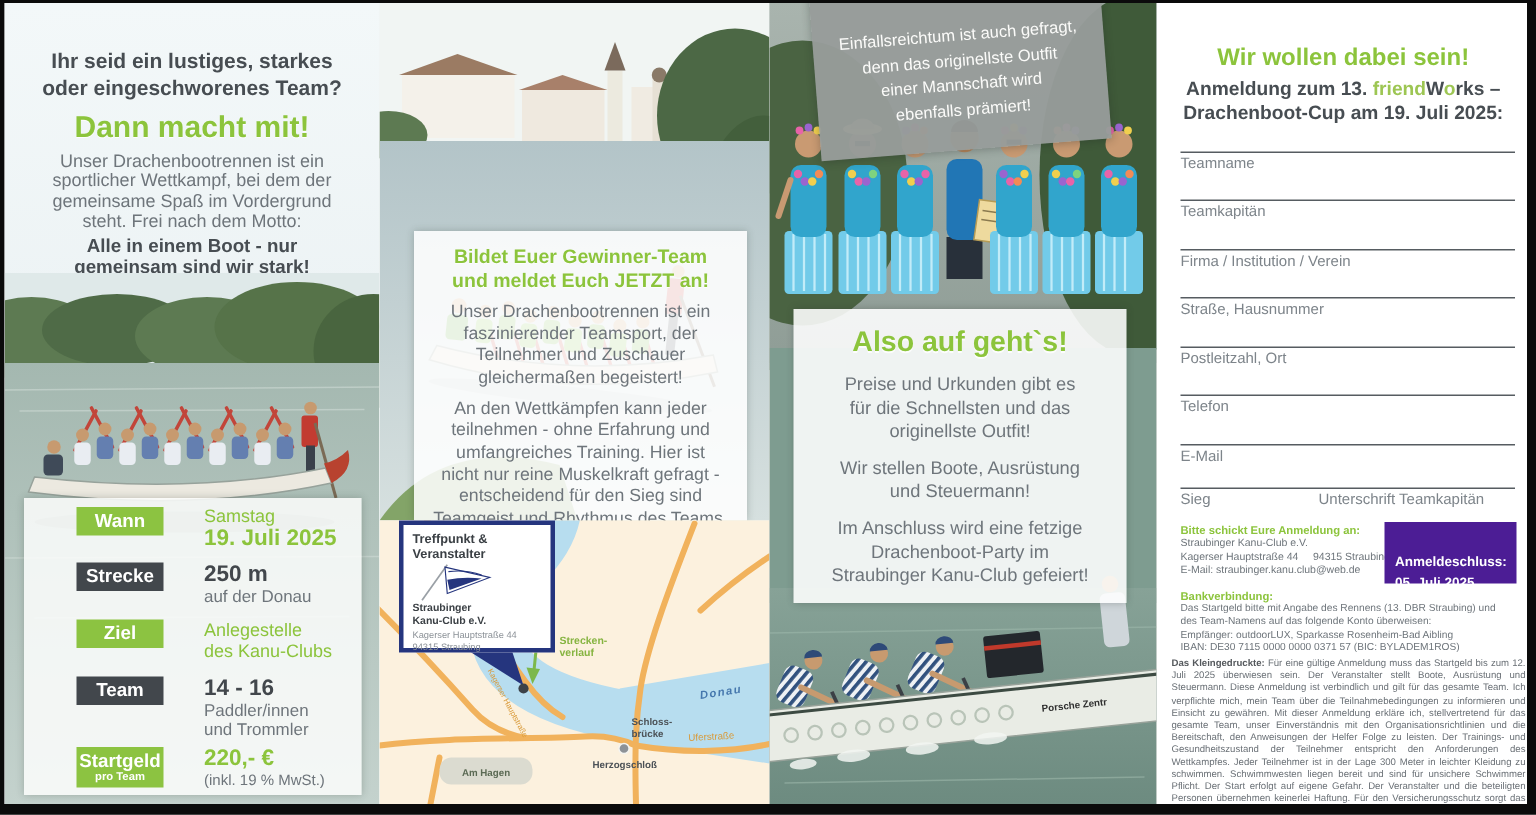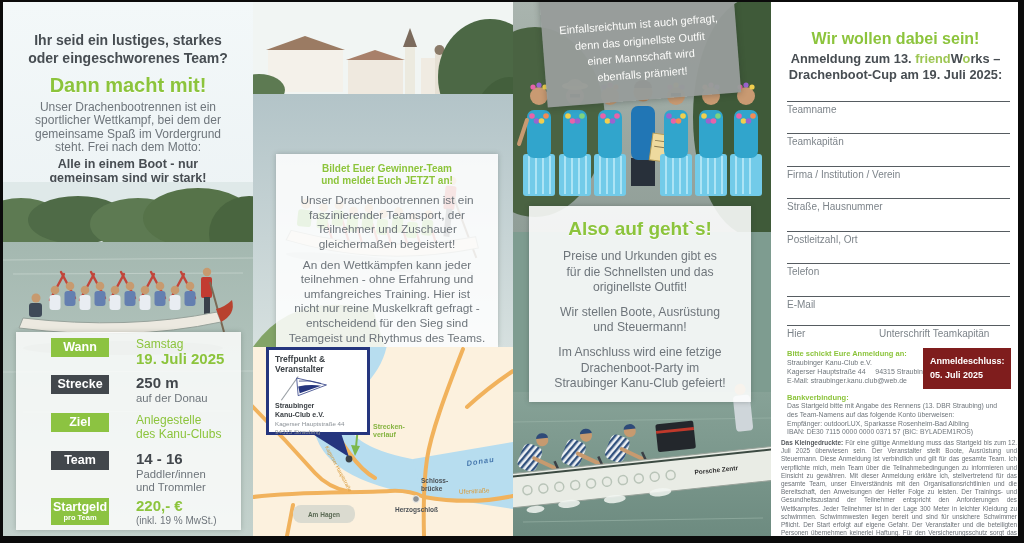--- a/index.html
+++ b/index.html
@@ -35,21 +35,21 @@
   .vg-big{color:#8cc43c;font-size:15px;font-weight:bold;}
   .vd-big{color:#42474c;font-size:15px;font-weight:bold;}
   .vgy{color:#6e757b;font-size:11.3px;line-height:1.2;}
   .vgy-sm{color:#6e757b;font-size:10px;}
 
   
   .p2{left:250px;width:260px;background:#e9efee;}
   .photo2{position:absolute;left:0;top:0;width:260px;height:345px;}
   .card2{position:absolute;left:23px;top:152px;width:222px;height:193px;background:rgba(255,255,255,.87);
          box-shadow:0 0 5px rgba(40,50,45,.25);padding:9px 4px;}
-  .card2 h3{margin:0 0 6px 0;font-size:10px;font-weight:bold;color:#8cc43c;line-height:1.2;
+  .card2 h3{margin:0 0 6px 0;font-size:13px;font-weight:bold;color:#8cc43c;line-height:1.2;
             text-shadow:0 1px 0 rgba(255,255,255,.8);}
   .card2 p{margin:0 0 6px 0;font-size:11.8px;color:#6e757b;line-height:1.24;}
   .map{position:absolute;left:0;top:345px;width:260px;height:189px;background:#fcf1de;}
   .mapsvg{position:absolute;left:0;top:0;width:260px;height:189px;}
   .mt-green{fill:#86b441;font-weight:bold;font-size:7px;}
   .mt-blue{fill:#4577ad;font-weight:bold;font-style:italic;font-size:7.5px;letter-spacing:1px;}
   .mt-dark{fill:#4c5257;font-weight:bold;font-size:6.5px;}
   .mt-orange{fill:#d99a39;font-size:6.5px;}
   .mt-orange-sm{fill:#d99a39;font-size:5.2px;}
   .mt-hagen{fill:#5b6a54;font-weight:bold;font-size:6.5px;}
@@ -77,22 +77,22 @@
   .p4 .headline{position:absolute;top:28px;left:0;width:245px;font-size:16px;font-weight:bold;color:#8cc43c;}
   .p4 .sub{position:absolute;top:49px;left:0;width:245px;font-size:12.8px;font-weight:bold;color:#474d52;line-height:1.25;}
   .gr{color:#9dc653;}
   .form{position:absolute;left:14px;top:0;width:223px;}
   .frow{position:absolute;left:0;width:223px;}
   .fline{border-top:1px solid #565c61;height:0;}
   .flabel{padding-top:2px;font-size:10px;color:#7d848a;}
   .flabel2{position:absolute;left:92px;top:0;padding-top:3px;font-size:10px;color:#7d848a;}
   .send-h{position:absolute;left:14px;top:347px;font-size:7.5px;font-weight:bold;color:#8cc43c;}
   .send-t{position:absolute;left:14px;top:356px;width:140px;font-size:7px;color:#6e757b;line-height:1.32;}
-  .deadline{position:absolute;left:150px;top:346px;width:88px;height:41px;background:#7f1d1d;color:#fff;
-            font-size:9px;font-weight:bold;line-height:1.55;padding:7px 7px;}
+  .deadline{position:absolute;left:150px;top:346px;width:88px;height:41px;background:#4c1d95;color:#fff;
+            font-size:9px;font-weight:bold;line-height:1.55;padding:20px 7px;}
   .bank-h{position:absolute;left:14px;top:391px;font-size:7.5px;font-weight:bold;color:#8cc43c;}
   .bank-t{position:absolute;left:14px;top:400px;width:226px;font-size:6.8px;color:#6e757b;line-height:1.3;}
   .fine{position:absolute;left:8px;top:437px;width:236px;font-size:6.4px;color:#6a7076;line-height:1.28;
         text-align:justify;margin:0;}
   .fine b{color:#55595d;}
 </style>
 </head>
 <body>
 
 <div class="stage">
@@ -601,21 +601,21 @@
       <div class="frow" style="top:261px">
         <div class="fline"></div>
         <div class="flabel">Telefon</div>
       </div>
       <div class="frow" style="top:294px">
         <div class="fline"></div>
         <div class="flabel">E-Mail</div>
       </div>
       <div class="frow" style="top:323px">
         <div class="fline"></div>
-        <div class="flabel">Hier</div>
+        <div class="flabel">Sieg</div>
         <div class="flabel2">Unterschrift Teamkapitän</div>
       </div>
     </div>
 
     <div class="send-h">Bitte schickt Eure Anmeldung an:</div>
     <div class="send-t">
       <div>Straubinger Kanu-Club e.V.</div>
       <div>Kagerser Hauptstraße 44&nbsp;&nbsp;&nbsp;&nbsp;&nbsp;94315 Straubing</div>
       <div>E-Mail: straubinger.kanu.club@web.de</div>
     </div>

